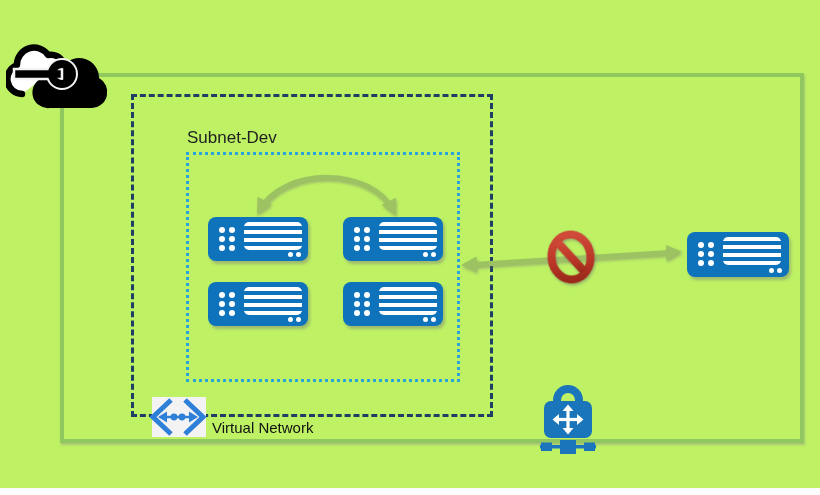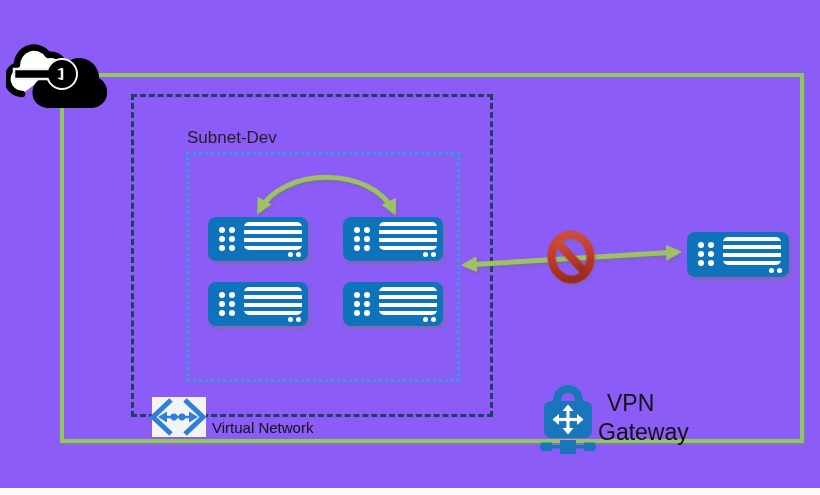--- a/index.html
+++ b/index.html
@@ -1,18 +1,18 @@
 <!DOCTYPE html>
 <html><head>
 <meta charset="utf-8">
 <style>
   html,body{margin:0;padding:0;background:#ffffff;}
   .canvas{
     position:relative;width:820px;height:495px;overflow:hidden;
-    background:#8b5cf6;
+    background:#bef264;
     font-family:"Liberation Sans", sans-serif;
   }
   .bottom-strip{position:absolute;left:0;bottom:0;width:820px;height:7px;background:#fdfdfd;}
   
   .boundary{
     position:absolute;left:60px;top:73px;width:744px;height:370px;
     border:4px solid #90c75e;box-sizing:border-box;
     box-shadow:1px 2px 2px rgba(140,140,140,.45);
   }
   
@@ -63,24 +63,20 @@
 <div class="canvas">
 
   <div class="boundary"></div>
 
   <div class="vnet-rect"></div>
 
   <div class="subnet-rect"></div>
 
   <div class="subnet-label">Subnet-Dev</div>
   <div class="vnet-label">Virtual Network</div>
-  <div class="vpn-label">
-    <span class="l1">VPN</span>
-    <span class="l2">Gateway</span>
-  </div>
 
   <div class="server" style="left:208px;top:217px">
     <div class="dots">
         <i></i>
         <i></i>
         <i></i>
         <i></i>
         <i></i>
         <i></i>
       </div>

